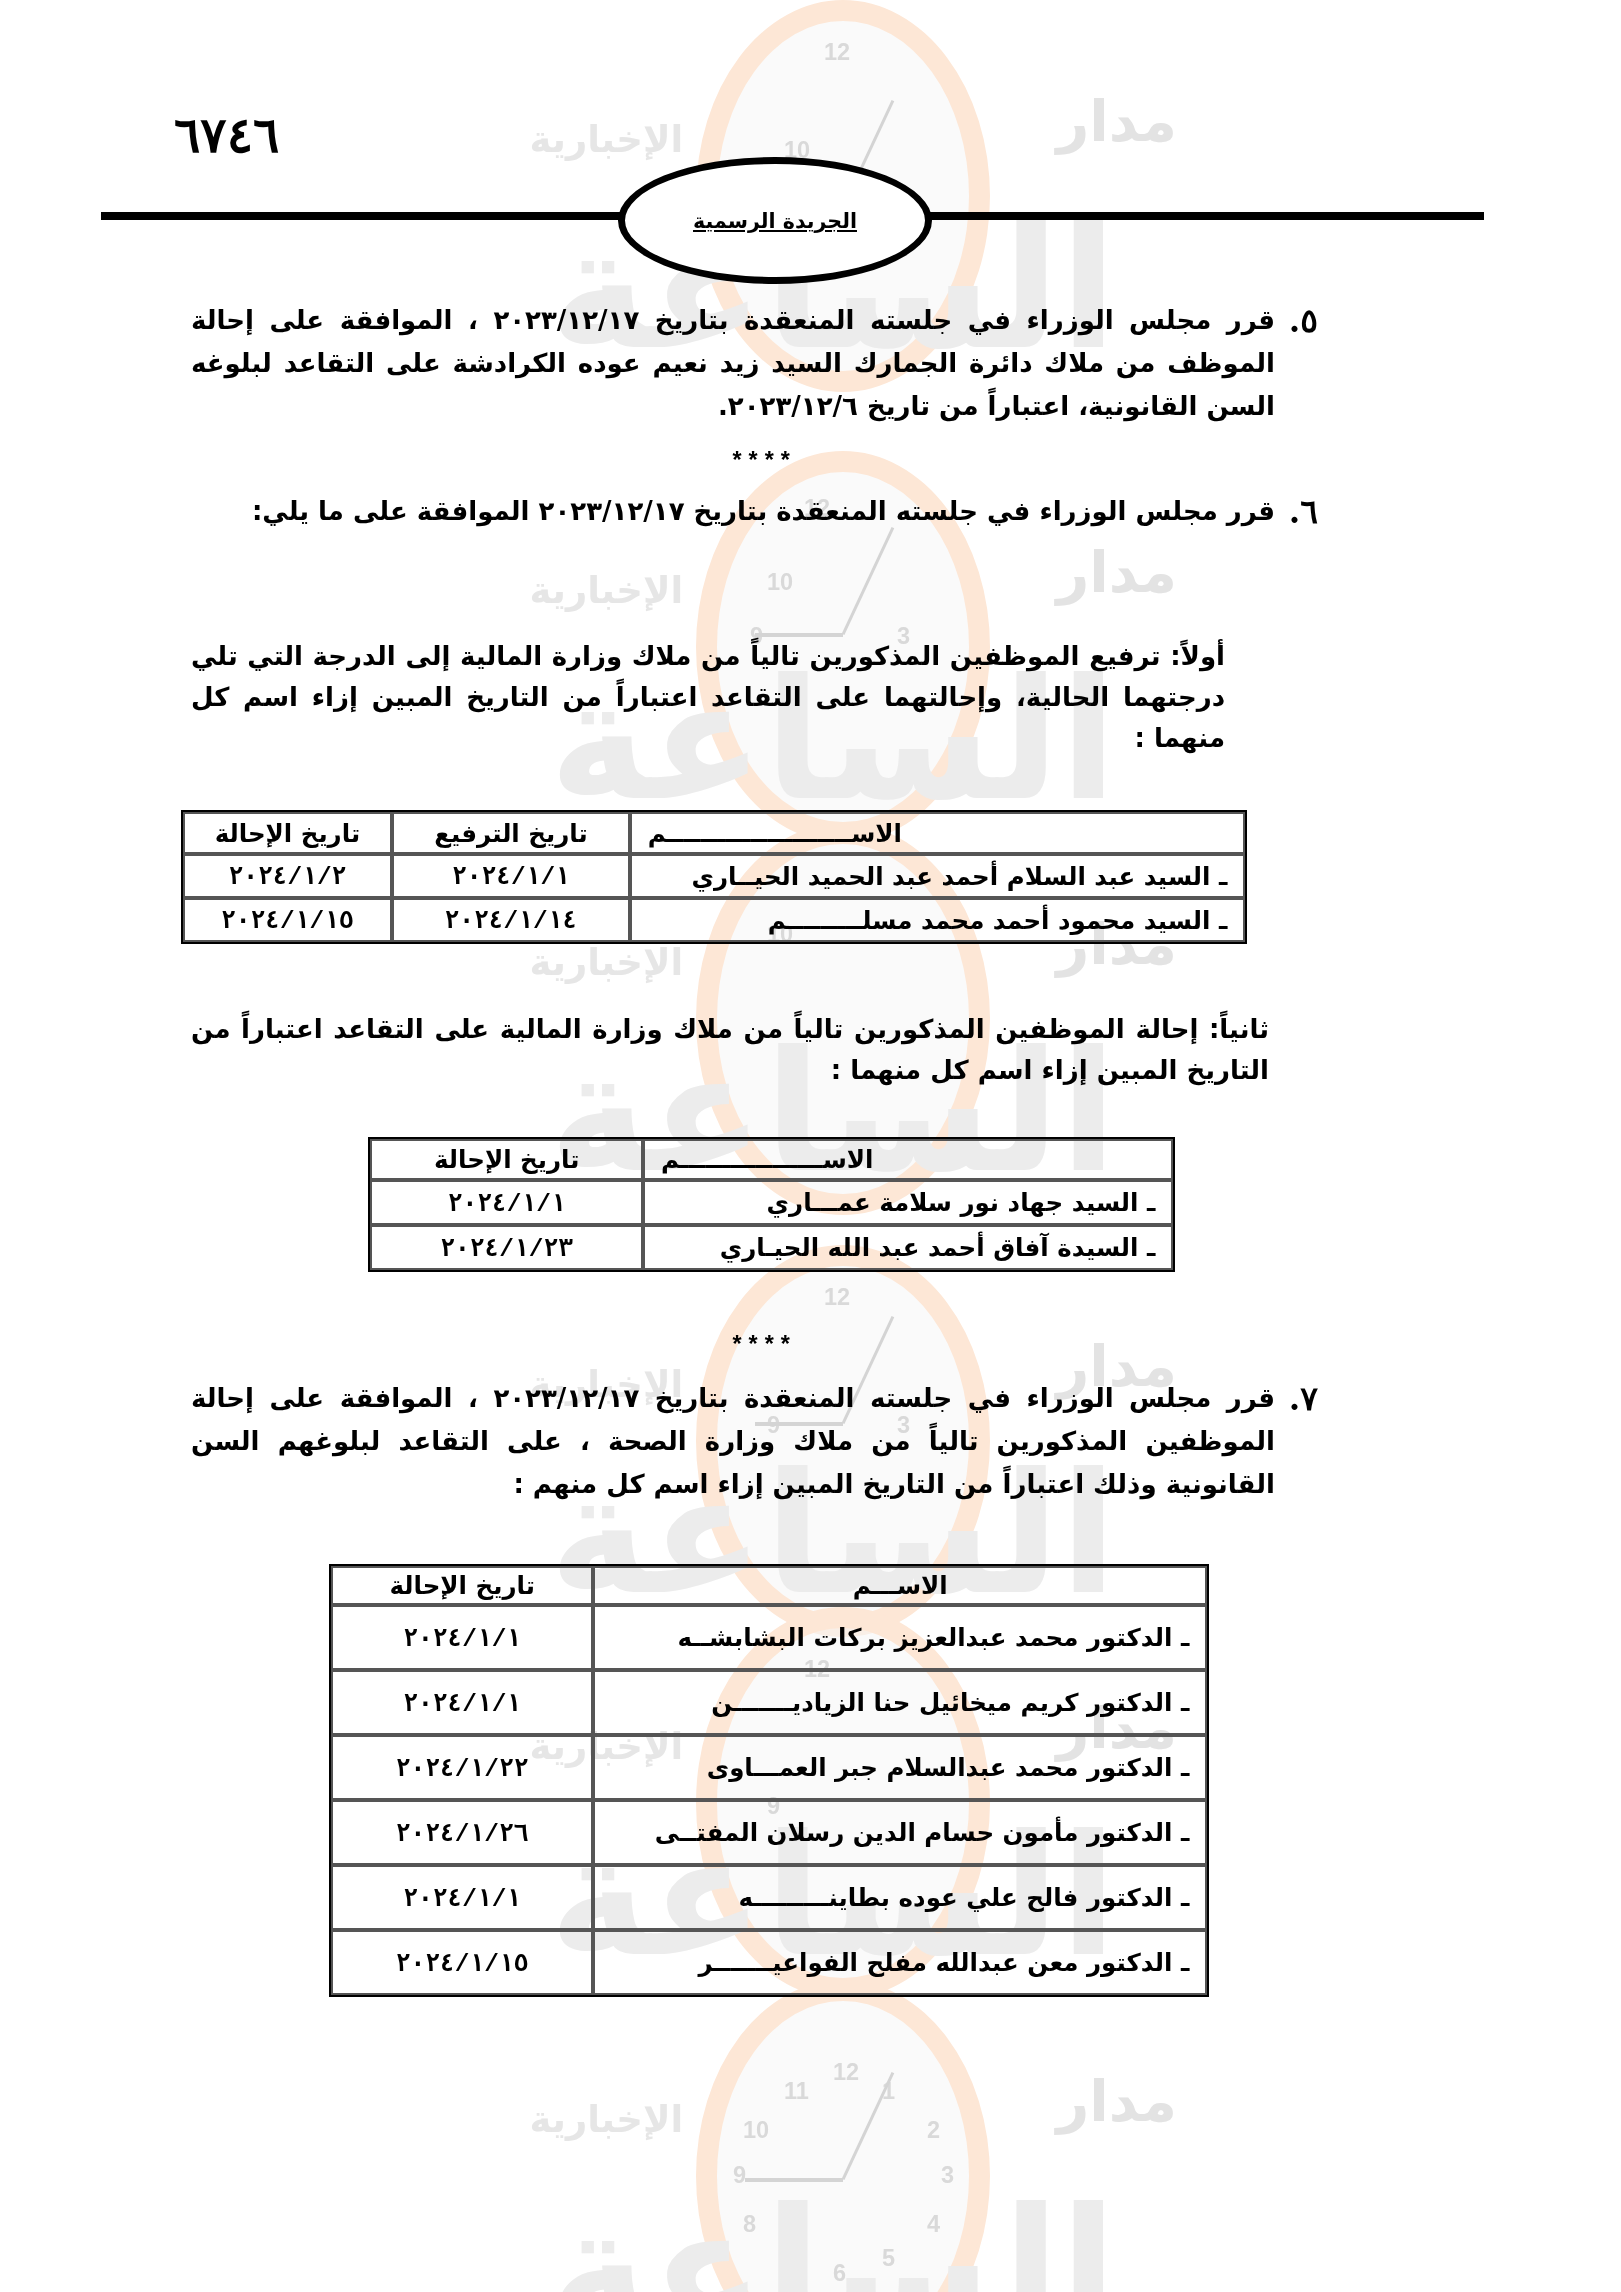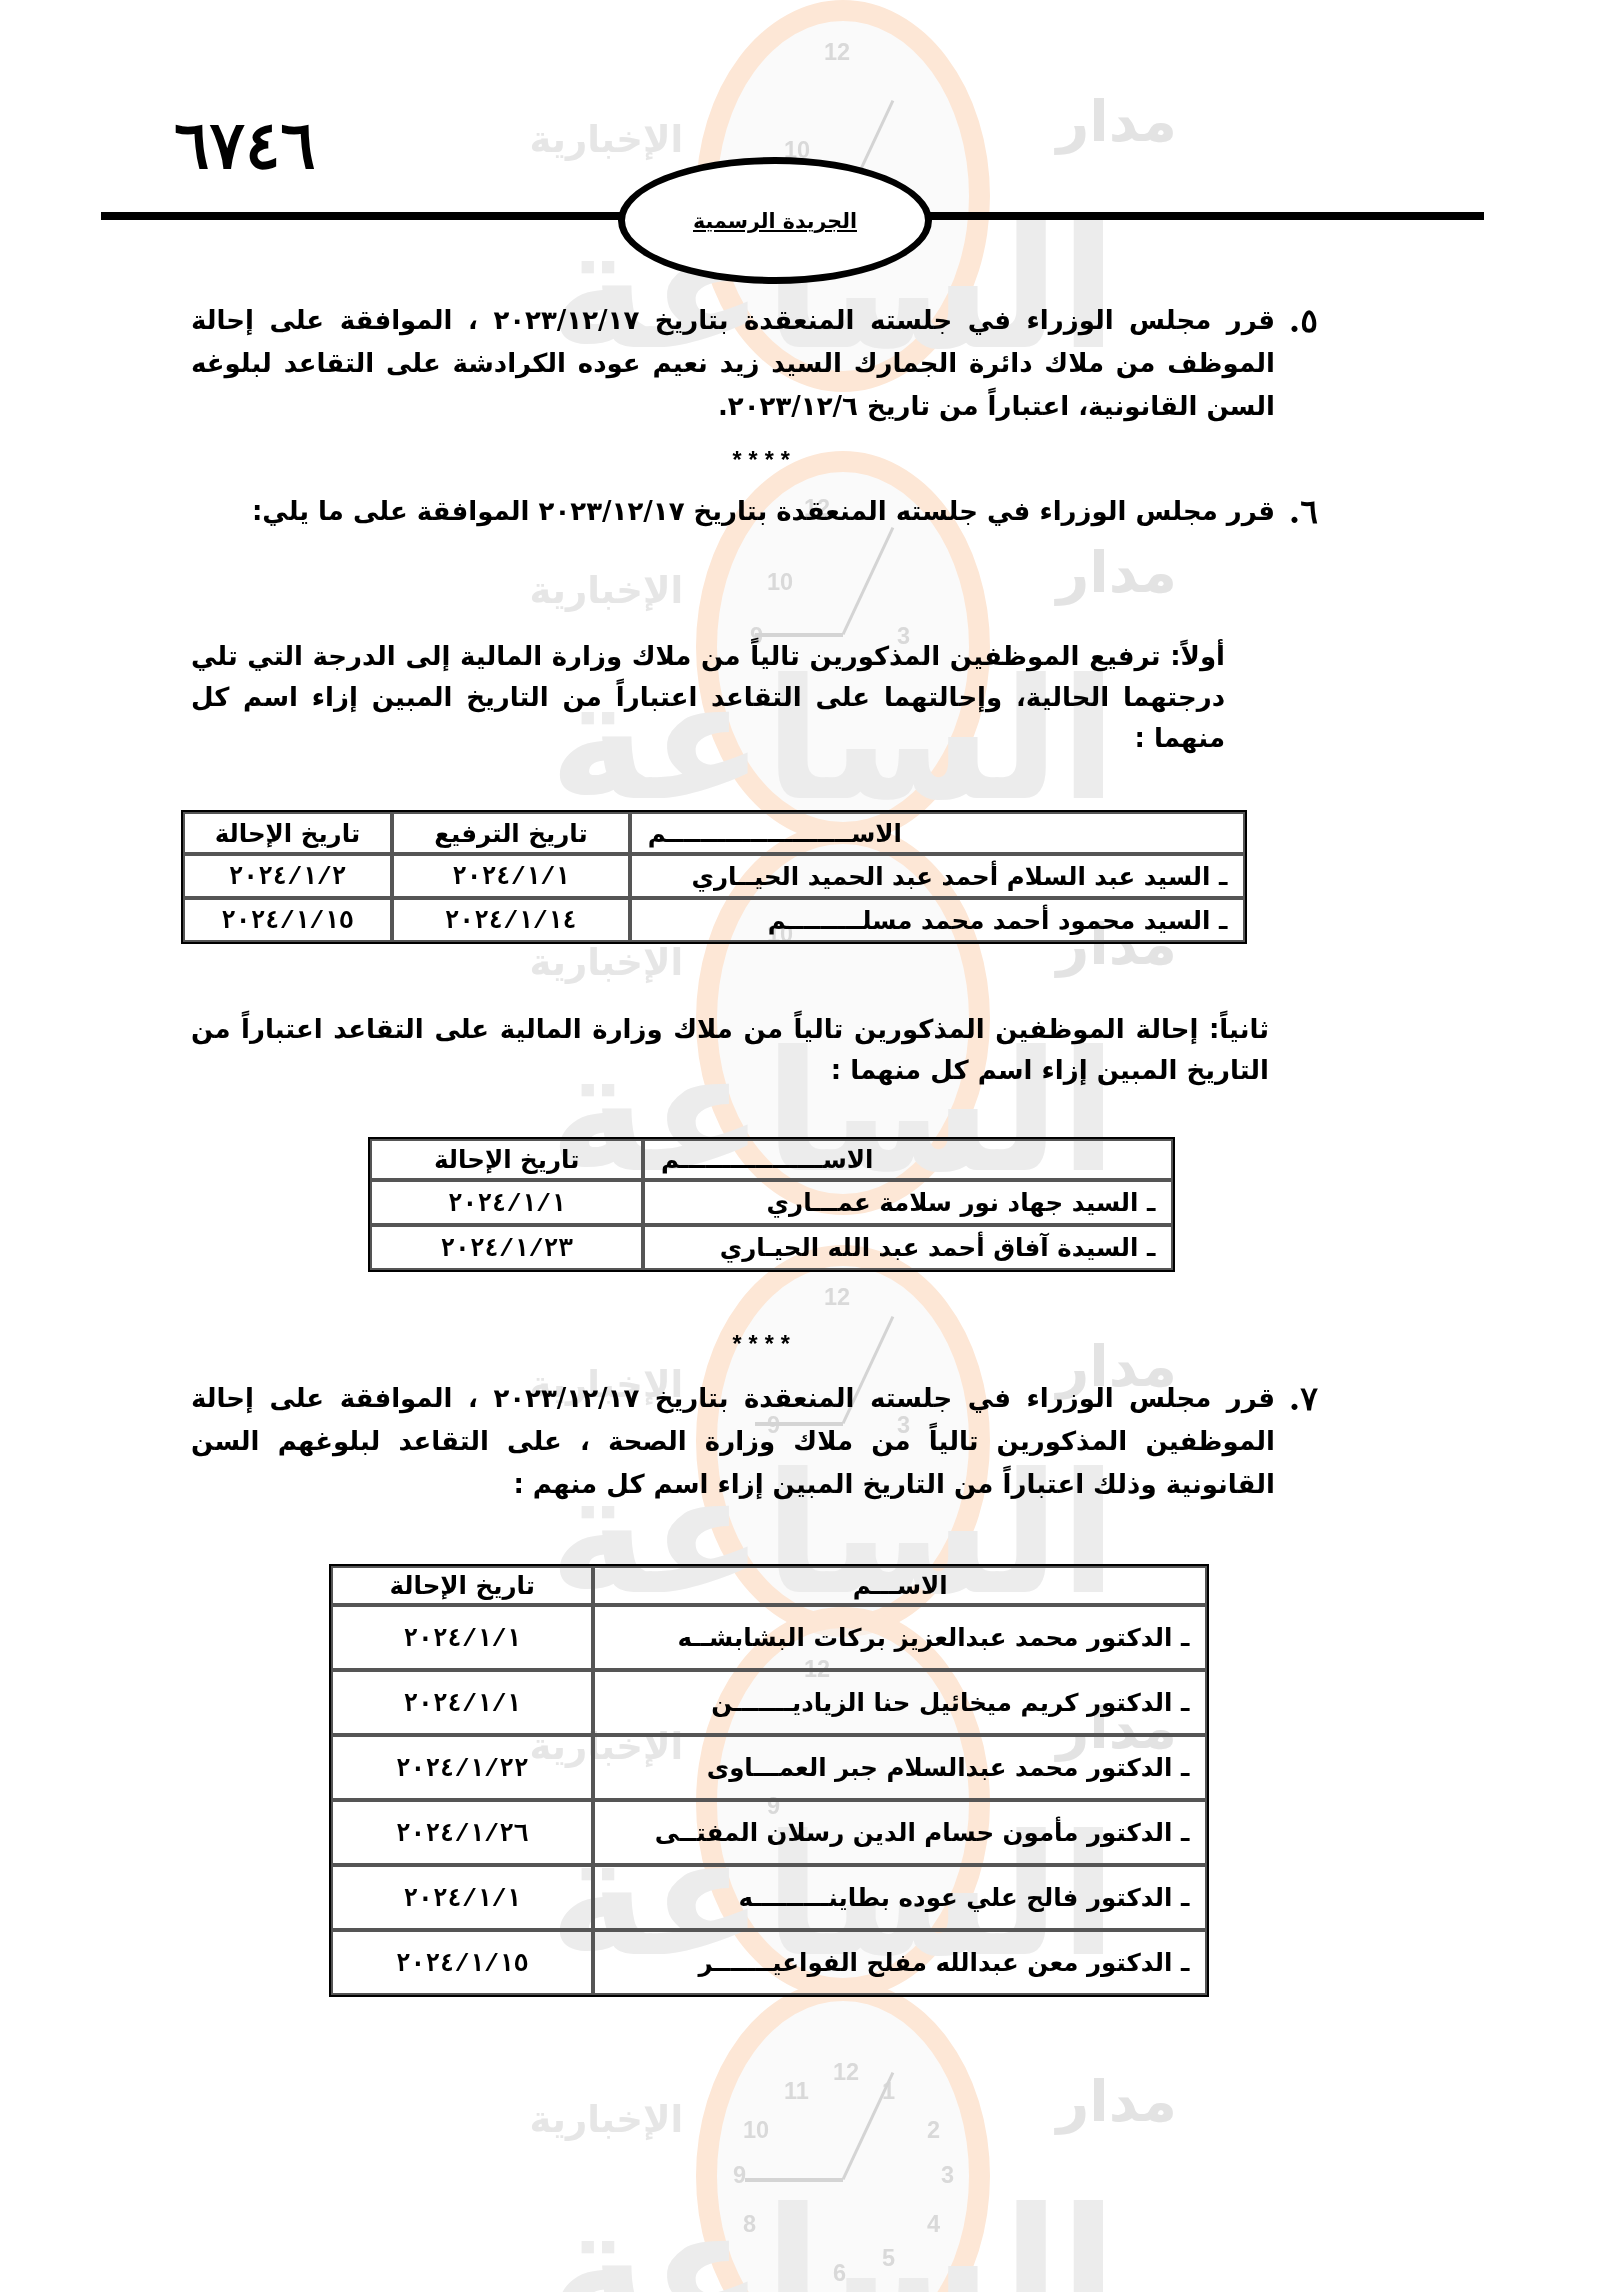--- a/index.html
+++ b/index.html
@@ -14,21 +14,21 @@
   .wm .hand { position: absolute; background: #d4d4d4; transform-origin: left center; }
   .wm .brand-top { position: absolute; right: 0px; top: 29px; color: #e3e3e3; font-family: "DejaVu Sans", sans-serif;
                    font-weight: bold; font-size: 57px; }
   .wm .brand-side { position: absolute; left: 19.6px; top: 59px; color: #e6e6e6; font-family: "DejaVu Sans", sans-serif;
                     font-weight: bold; font-size: 37px; }
   .wm .brand-big { position: absolute; left: 39px; top: 147px; color: #ececec; font-family: "DejaVu Sans", sans-serif;
                    font-weight: bold; font-size: 167px; line-height: 1; }
 
   
   .page-number { position: absolute; left: 174px; top: 106px; font-family: "DejaVu Serif", serif; font-weight: bold;
-                 font-size: 66px; letter-spacing: 7.8px; direction: rtl; z-index: 2; }
+                 font-size: 49px; letter-spacing: 7.8px; direction: rtl; z-index: 2; }
   .header-rule { position: absolute; left: 101px; top: 212px; width: 1383px; height: 7.8px; background: #000; z-index: 2; }
   .header-oval { position: absolute; left: 618px; top: 157px; width: 314px; height: 127px; border: 7.8px solid #000;
                  border-radius: 50%; background: #fff; box-sizing: border-box; z-index: 3;
                  display: flex; align-items: center; justify-content: center; }
   .header-oval span { font-family: "DejaVu Sans", sans-serif; font-weight: bold; font-size: 20.6px; text-decoration: underline; }
 
   
   .block { position: absolute; z-index: 2; font-family: "DejaVu Sans", sans-serif; font-weight: bold;
            font-size: 26px; line-height: 43px; text-align: justify; text-align-last: right; direction: rtl; }
   .item { display: flex; flex-direction: row; }

